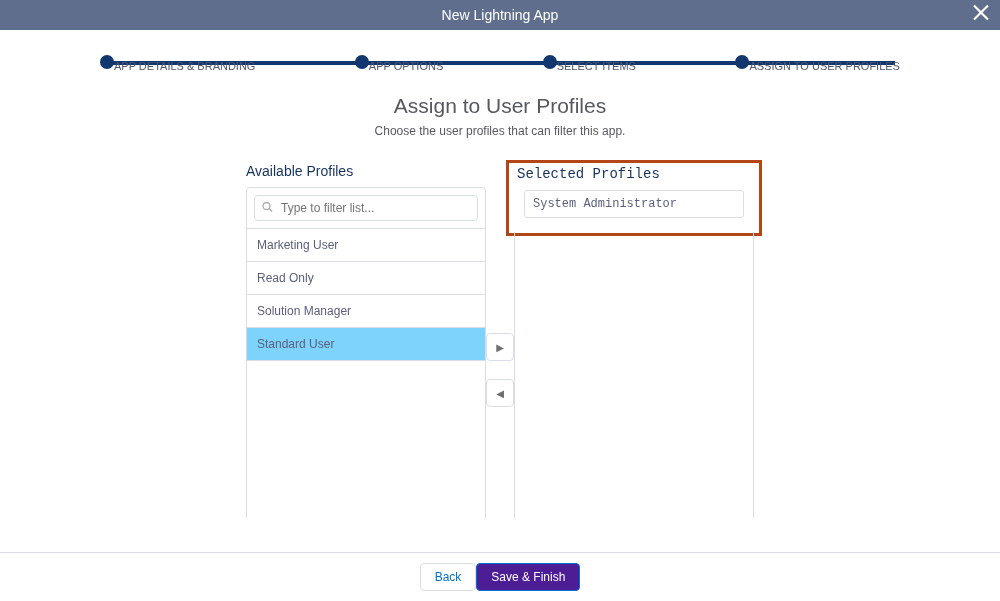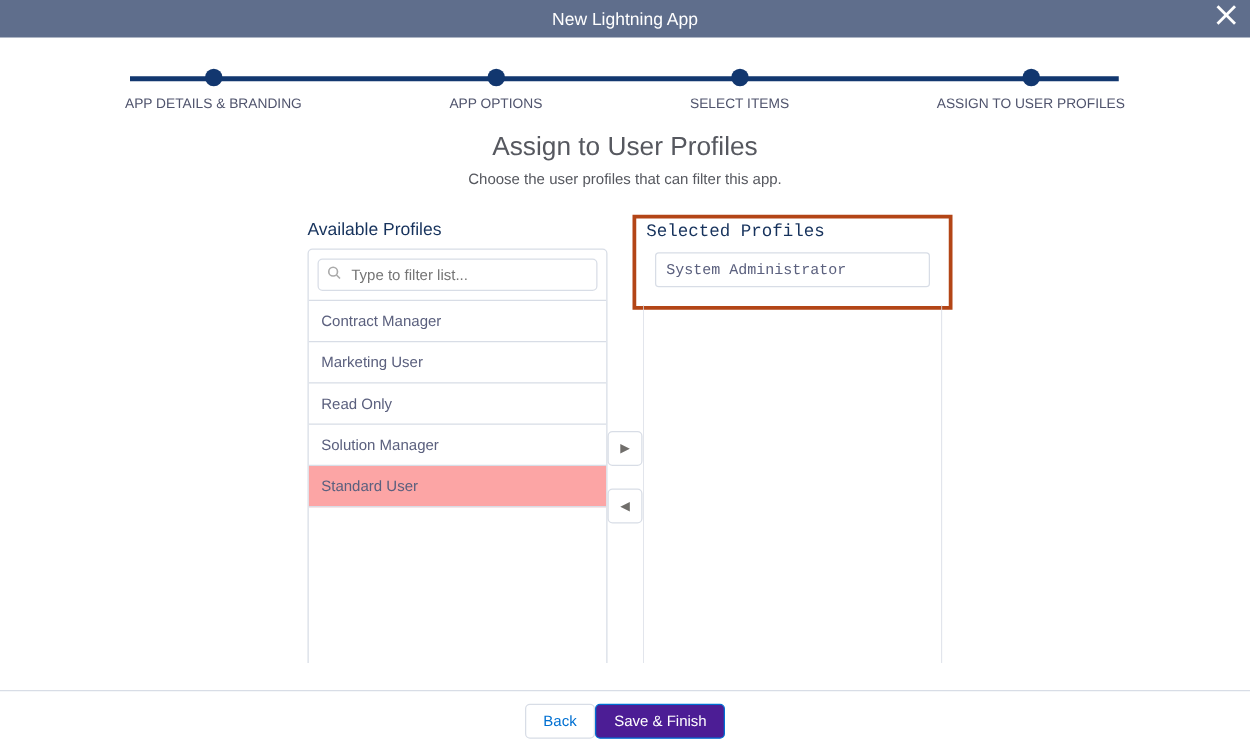--- a/index.html
+++ b/index.html
@@ -32,21 +32,21 @@
     }
     .progress-indicator {
       display: flex;
       align-items: center;
       justify-content: space-between;
       padding: 25px 100px 0;
       position: relative;
     }
     .progress-dot-wrap {
       display: flex;
-      flex-direction: column;
+      flex-direction: row;
       align-items: center;
       position: relative;
       z-index: 2;
     }
     .progress-dot {
       width: 14px;
       height: 14px;
       border-radius: 50%;
       background: #12376f;
       margin-bottom: 8px;
@@ -127,21 +127,21 @@
       color: #aaa;
     }
     .list-item {
       padding: 9px 10px;
       font-size: 12px;
       color: #5b607e;
       border-bottom: 1px solid #d8dde6;
       cursor: pointer;
     }
     .list-item.selected {
-      background: #fca5a5;
+      background: #7dd3fc;
     }
     .transfer-buttons {
       display: flex;
       flex-direction: column;
       gap: 18px;
       justify-content: center;
       padding-top: 170px;
     }
     .transfer-btn {
       width: 28px;
@@ -253,21 +253,20 @@
           <div class="search-input-wrap">
             <span class="search-icon">
               <svg width="11" height="11" viewBox="0 0 11 11" fill="none" stroke="#aaa" stroke-width="1.3">
                   <circle cx="4.5" cy="4.5" r="3.5"></circle>
                   <line x1="7.2" y1="7.2" x2="10" y2="10"></line>
                 </svg>
             </span>
             <input class="search-input" placeholder="Type to filter list..." style="">
           </div>
         </div>
-        <div class="list-item">Contract Manager</div>
         <div class="list-item">Marketing User</div>
         <div class="list-item">Read Only</div>
         <div class="list-item">Solution Manager</div>
         <div class="list-item selected">Standard User</div>
       </div>
     </div>
 
     <div class="transfer-buttons">
       <button class="transfer-btn">
         <span>▶</span>

